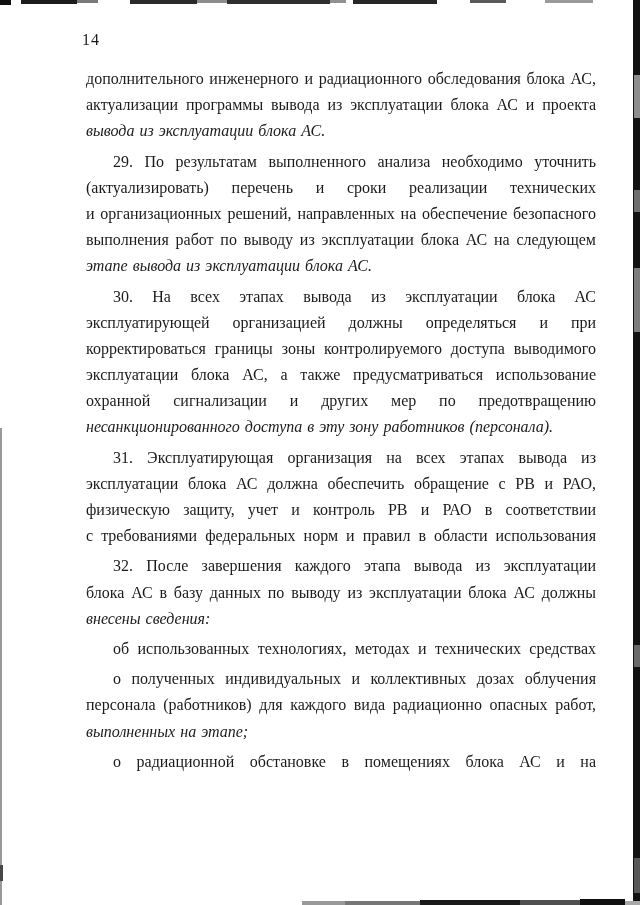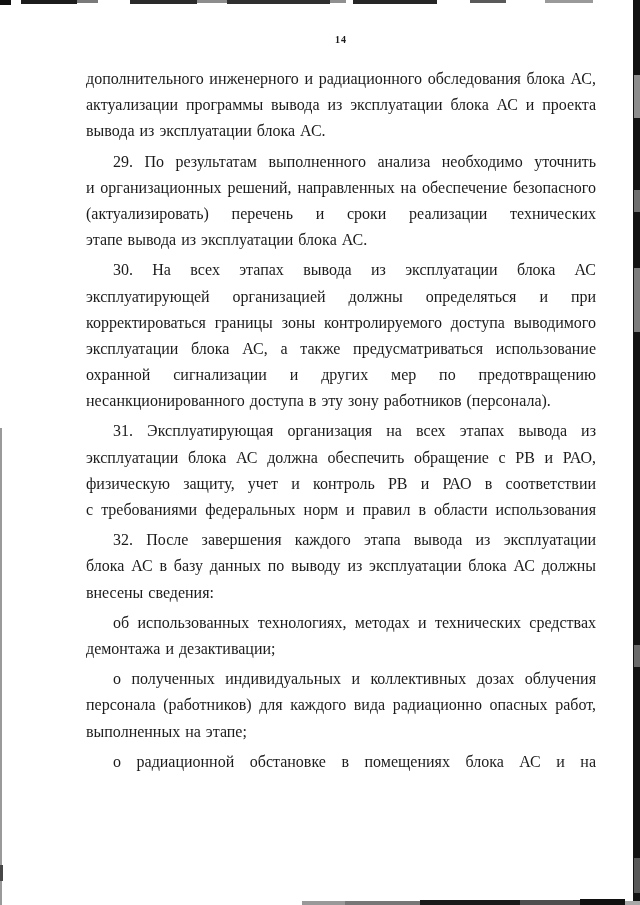--- a/index.html
+++ b/index.html
@@ -14,45 +14,44 @@
     height: 905px;
     background: #ffffff;
     overflow: hidden;
     color: #1b1b1b;
   }
   .page-number {
     position: absolute;
     top: 31px;
     left: 82px;
     width: 518px;
-    text-align: center;
-    font-size: 10px;
+    text-align: left;
+    font-size: 16px;
     line-height: 18px;
     letter-spacing: 1px;
-    font-weight: bold;
   }
   .text-block {
     position: absolute;
     top: 62px;
     left: 82px;
     width: 518px;
   }
   .para { margin: 4px; padding: 0; }
   .line {
     font-size: 16px;
     line-height: 26.2px;
     height: 26.2px;
     overflow: hidden;
     text-align: justify;
     text-align-last: justify;
     word-spacing: 1px;
     white-space: normal;
   }
   .line.indent { text-indent: 27px; }
-  .line.last { text-align-last: left; }
+  .line.last { text-align-last: left; font-style: italic; }
 
   
   .seg { position: absolute; }
   
   .t1  { left: 0;   top: 0; width: 11px;  height: 5px; background: #101010; }
   .t2  { left: 21px; top: 0; width: 56px; height: 4px; background: #1c1c1c; }
   .t3  { left: 77px; top: 0; width: 21px; height: 3px; background: #7a7a7a; }
   .t4  { left: 130px; top: 0; width: 67px; height: 4px; background: #2a2a2a; }
   .t5  { left: 197px; top: 0; width: 30px; height: 3px; background: #8d8d8d; }
   .t6  { left: 227px; top: 0; width: 103px; height: 4px; background: #2f2f2f; }
@@ -119,22 +118,23 @@
   <div class="page-number">14</div>
 
   <main class="text-block">
       <div class="para">
         <div class="line">дополнительного инженерного и радиационного обследования блока АС,</div>
         <div class="line">актуализации программы вывода из эксплуатации блока АС и проекта</div>
         <div class="line last">вывода из эксплуатации блока АС.</div>
       </div>
       <div class="para">
         <div class="line indent">29. По результатам выполненного анализа необходимо уточнить</div>
+        <div class="line">(актуализировать) перечень и сроки реализации технических</div>
         <div class="line">и организационных решений, направленных на обеспечение безопасного</div>
-        <div class="line">(актуализировать) перечень и сроки реализации технических</div>
+        <div class="line">выполнения работ по выводу из эксплуатации блока АС на следующем</div>
         <div class="line last">этапе вывода из эксплуатации блока АС.</div>
       </div>
       <div class="para">
         <div class="line indent">30. На всех этапах вывода из эксплуатации блока АС</div>
         <div class="line">эксплуатирующей организацией должны определяться и при необходимости</div>
         <div class="line">корректироваться границы зоны контролируемого доступа выводимого из</div>
         <div class="line">эксплуатации блока АС, а также предусматриваться использование средств</div>
         <div class="line">охранной сигнализации и других мер по предотвращению</div>
         <div class="line last">несанкционированного доступа в эту зону работников (персонала).</div>
       </div>
@@ -144,21 +144,20 @@
         <div class="line">физическую защиту, учет и контроль РВ и РАО в соответствии</div>
         <div class="line">с требованиями федеральных норм и правил в области использования</div>
       </div>
       <div class="para">
         <div class="line indent">32. После завершения каждого этапа вывода из эксплуатации</div>
         <div class="line">блока АС в базу данных по выводу из эксплуатации блока АС должны быть</div>
         <div class="line last">внесены сведения:</div>
       </div>
       <div class="para">
         <div class="line indent">об использованных технологиях, методах и технических средствах</div>
-        <div class="line last">демонтажа и дезактивации;</div>
       </div>
       <div class="para">
         <div class="line indent">о полученных индивидуальных и коллективных дозах облучения</div>
         <div class="line">персонала (работников) для каждого вида радиационно опасных работ,</div>
         <div class="line last">выполненных на этапе;</div>
       </div>
       <div class="para">
         <div class="line indent">о радиационной обстановке в помещениях блока АС и на</div>
       </div>
     </main>

